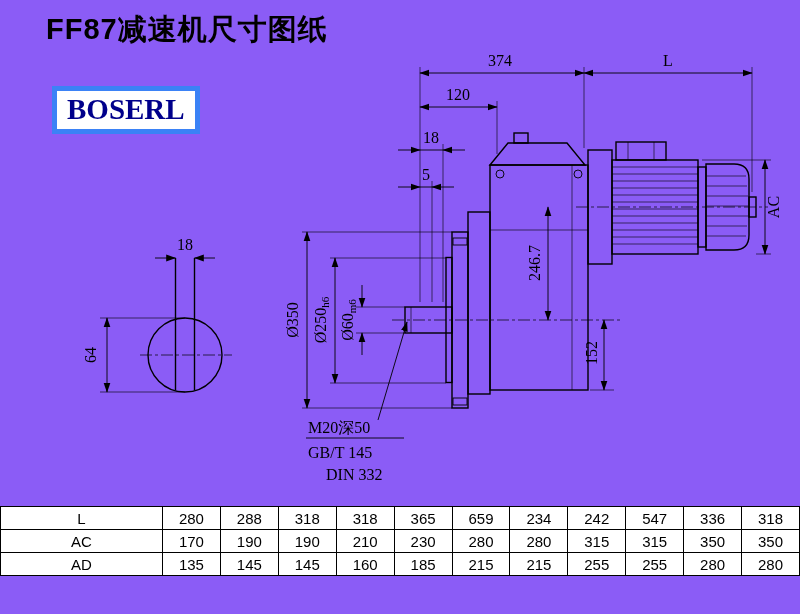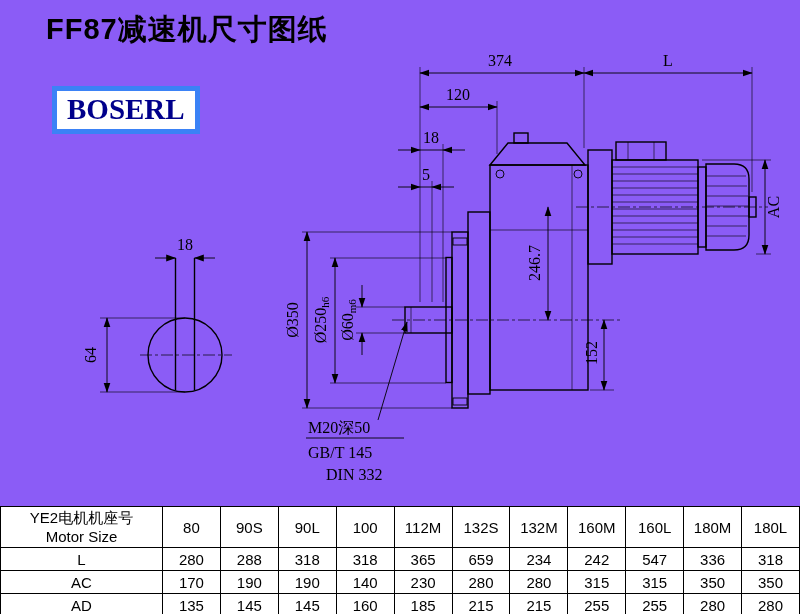--- a/index.html
+++ b/index.html
@@ -201,57 +201,40 @@
         <col>
         <col>
         <col>
         <col>
         <col>
         <col>
         <col>
         <col>
     </colgroup>
     <tbody>
-        <tr class="hdr">
-      <th>
-        <span>YE2电机机座号</span><br>
-        <span>Motor Size</span>
-      </th>
-      <th>80</th>
-      <th>90S</th>
-      <th>90L</th>
-      <th>100</th>
-      <th>112M</th>
-      <th>132S</th>
-      <th>132M</th>
-      <th>160M</th>
-      <th>160L</th>
-      <th>180M</th>
-      <th>180L</th>
-    </tr>
     <tr>
       <th>L</th>
       <td>280</td>
       <td>288</td>
       <td>318</td>
       <td>318</td>
       <td>365</td>
       <td>659</td>
       <td>234</td>
       <td>242</td>
       <td>547</td>
       <td>336</td>
       <td>318</td>
     </tr>
     <tr>
       <th>AC</th>
       <td>170</td>
       <td>190</td>
       <td>190</td>
-      <td>140</td>
+      <td>210</td>
       <td>230</td>
       <td>280</td>
       <td>280</td>
       <td>315</td>
       <td>315</td>
       <td>350</td>
       <td>350</td>
     </tr>
     <tr>
       <th>AD</th>

